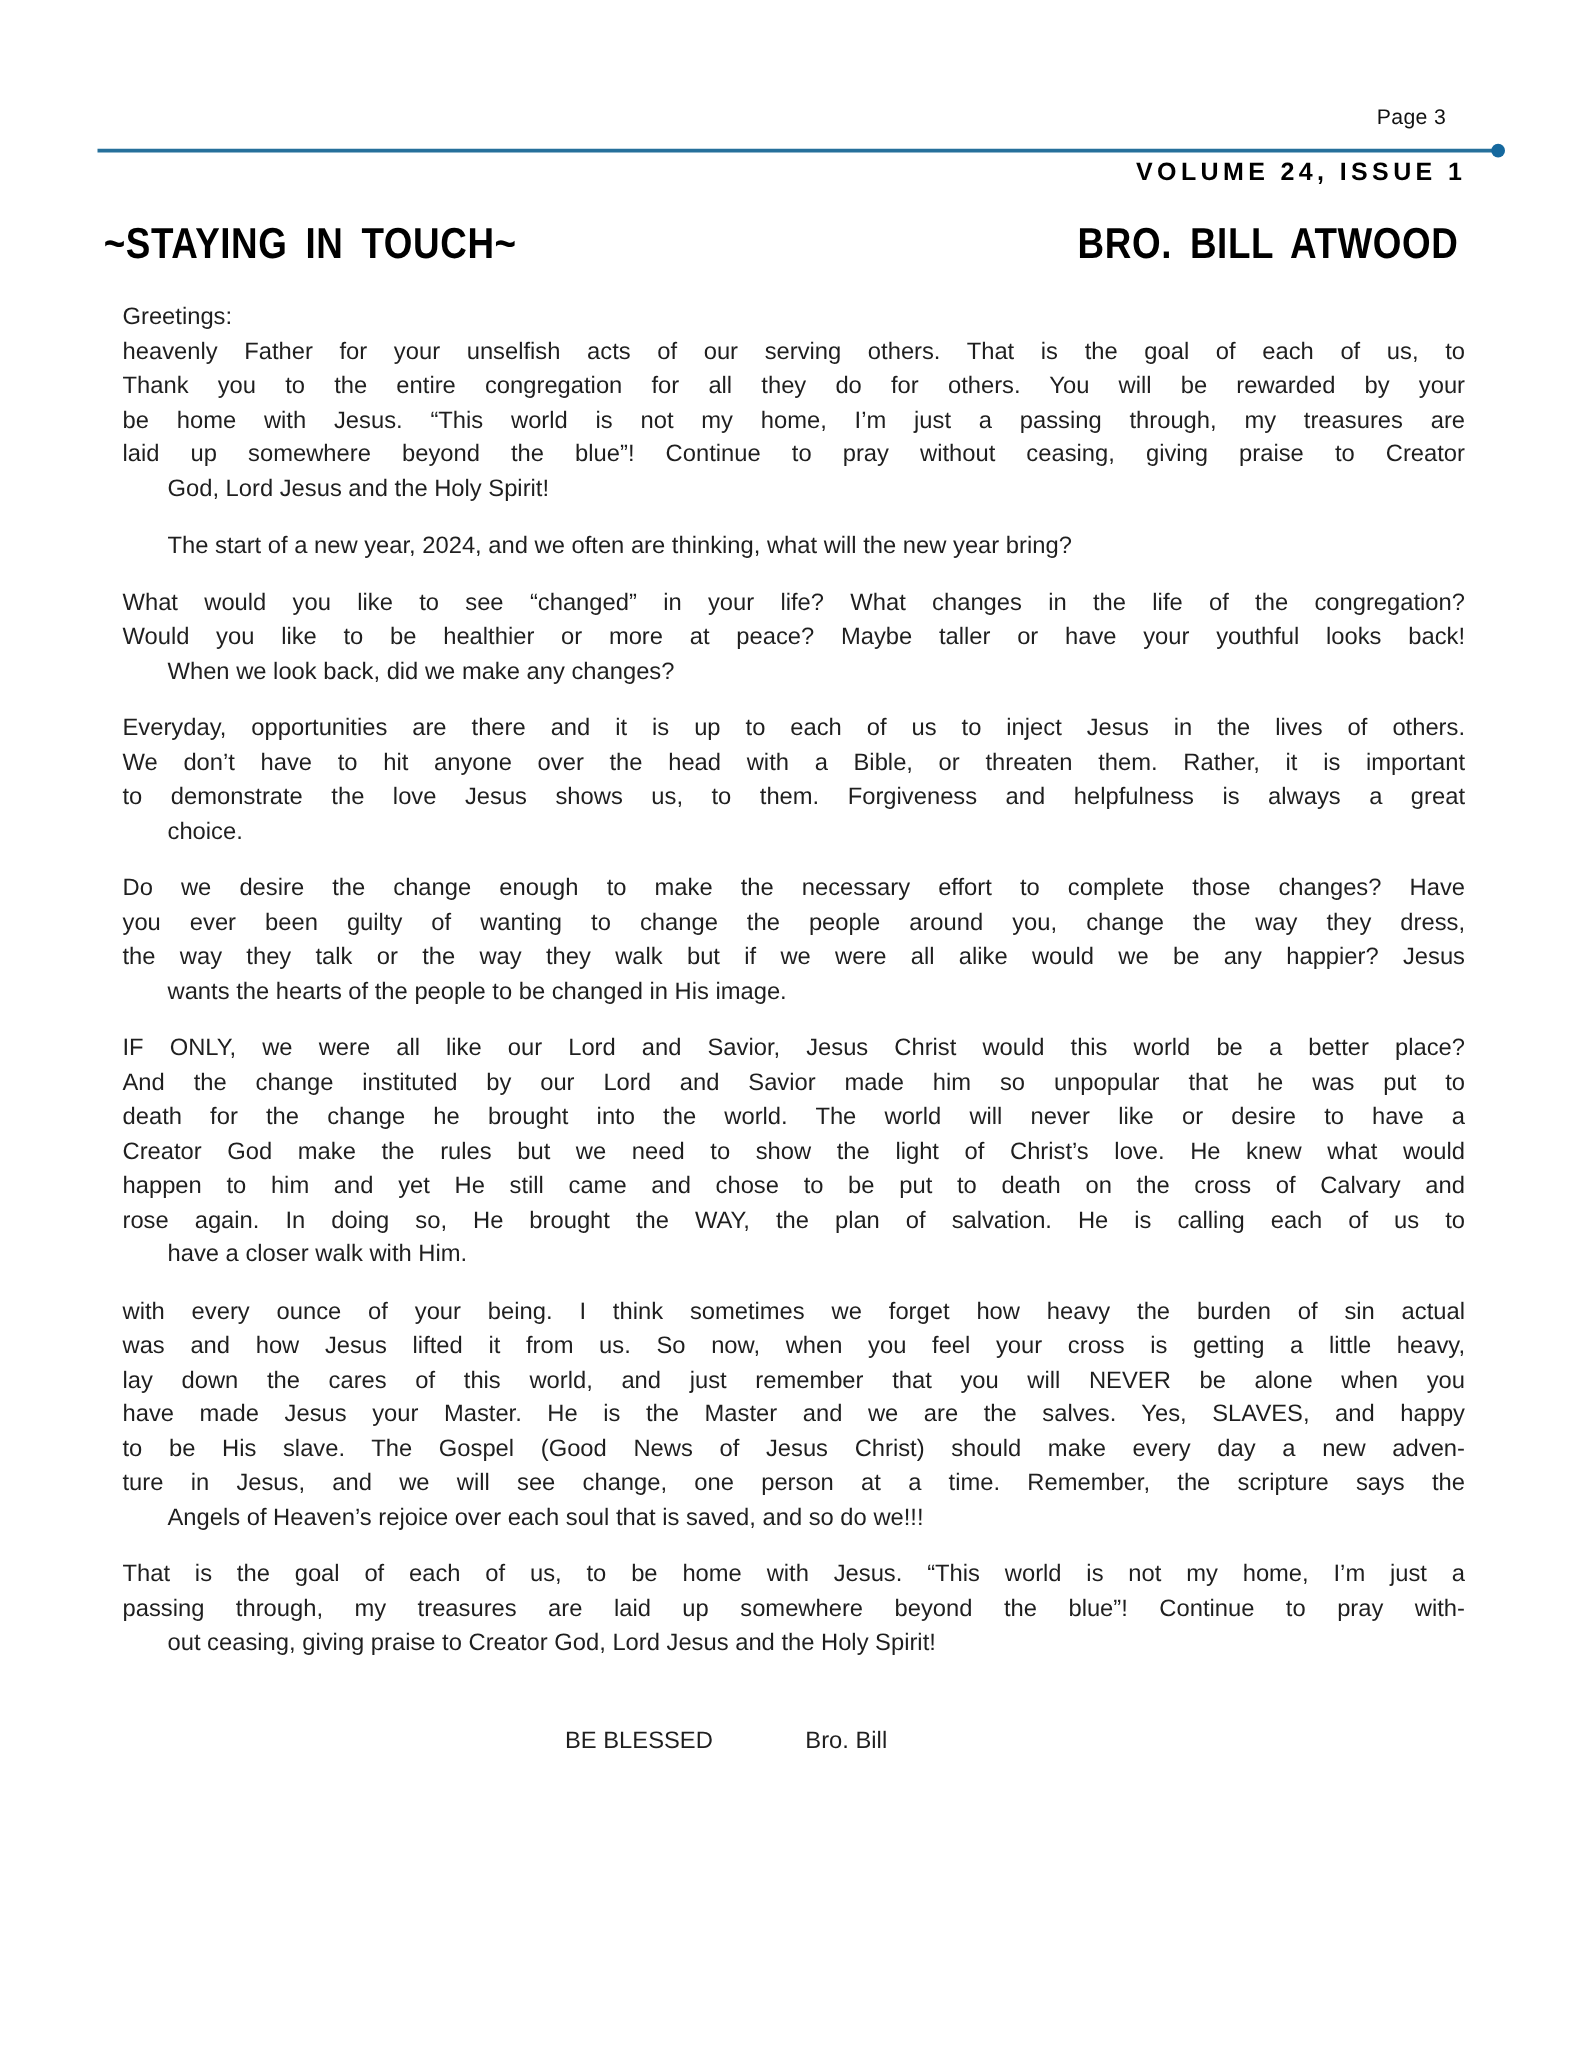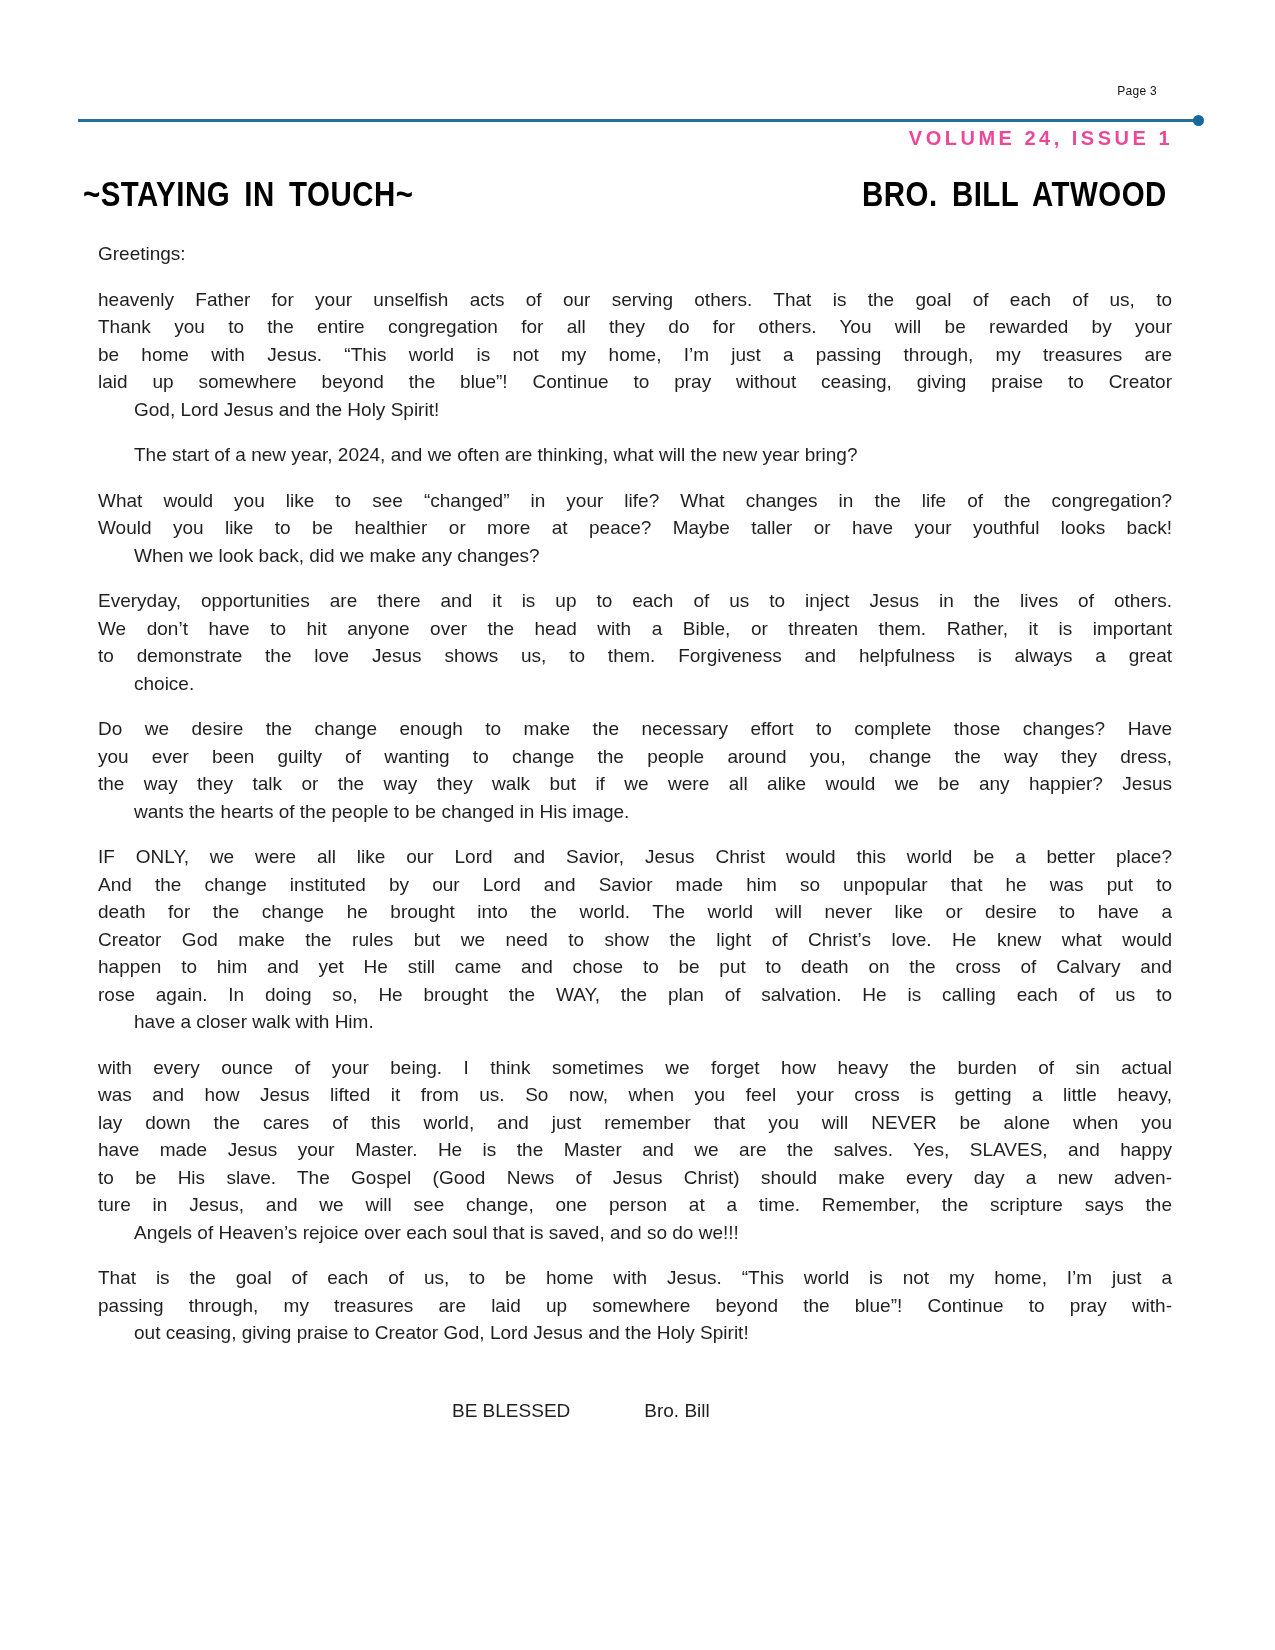--- a/index.html
+++ b/index.html
@@ -9,21 +9,21 @@
     height: 1650px;
     background: #ffffff;
     font-family: "Liberation Sans", sans-serif;
     color: #1c1c1c;
     overflow: hidden;
   }
   .page-num {
     position: absolute;
     top: 84px;
     right: 118px;
-    font-size: 12px;
+    font-size: 17px;
     letter-spacing: 0.3px;
     color: #111;
   }
   .rule {
     position: absolute;
     left: 78px;
     top: 119px;
     width: 1121px;
     height: 3px;
     background: #26709b;
@@ -37,21 +37,21 @@
     border-radius: 50%;
     background: #15689e;
   }
   .volume {
     position: absolute;
     top: 127px;
     right: 102px;
     font-size: 20px;
     font-weight: 700;
     letter-spacing: 3.5px;
-    color: #ec4899;
+    color: #000000;
   }
   .title {
     position: absolute;
     top: 175px;
     font-size: 31px;
     font-weight: 700;
     letter-spacing: 0.5px;
     word-spacing: 6px;
     color: #000;
     white-space: nowrap;
@@ -60,21 +60,21 @@
   .title.right { right: 108px; transform: scale(0.95, 1.12); transform-origin: top right; }
   .content {
     position: absolute;
     left: 98px;
     top: 240px;
     width: 1074px;
     font-size: 19px;
     line-height: 27.5px;
     color: #1f1f1f;
   }
-  .salutation { margin-bottom: 18px; }
+  .salutation { }
   .para { margin-bottom: 18px; }
   .line { text-align: justify; text-align-last: justify; }
   .line.last { text-align-last: left; margin-left: 36px; }
   .closing {
     display: flex;
     margin-top: 50px;
     padding-left: 354px;
   }
   .closing .sig { margin-left: 74px; }
 </style>

